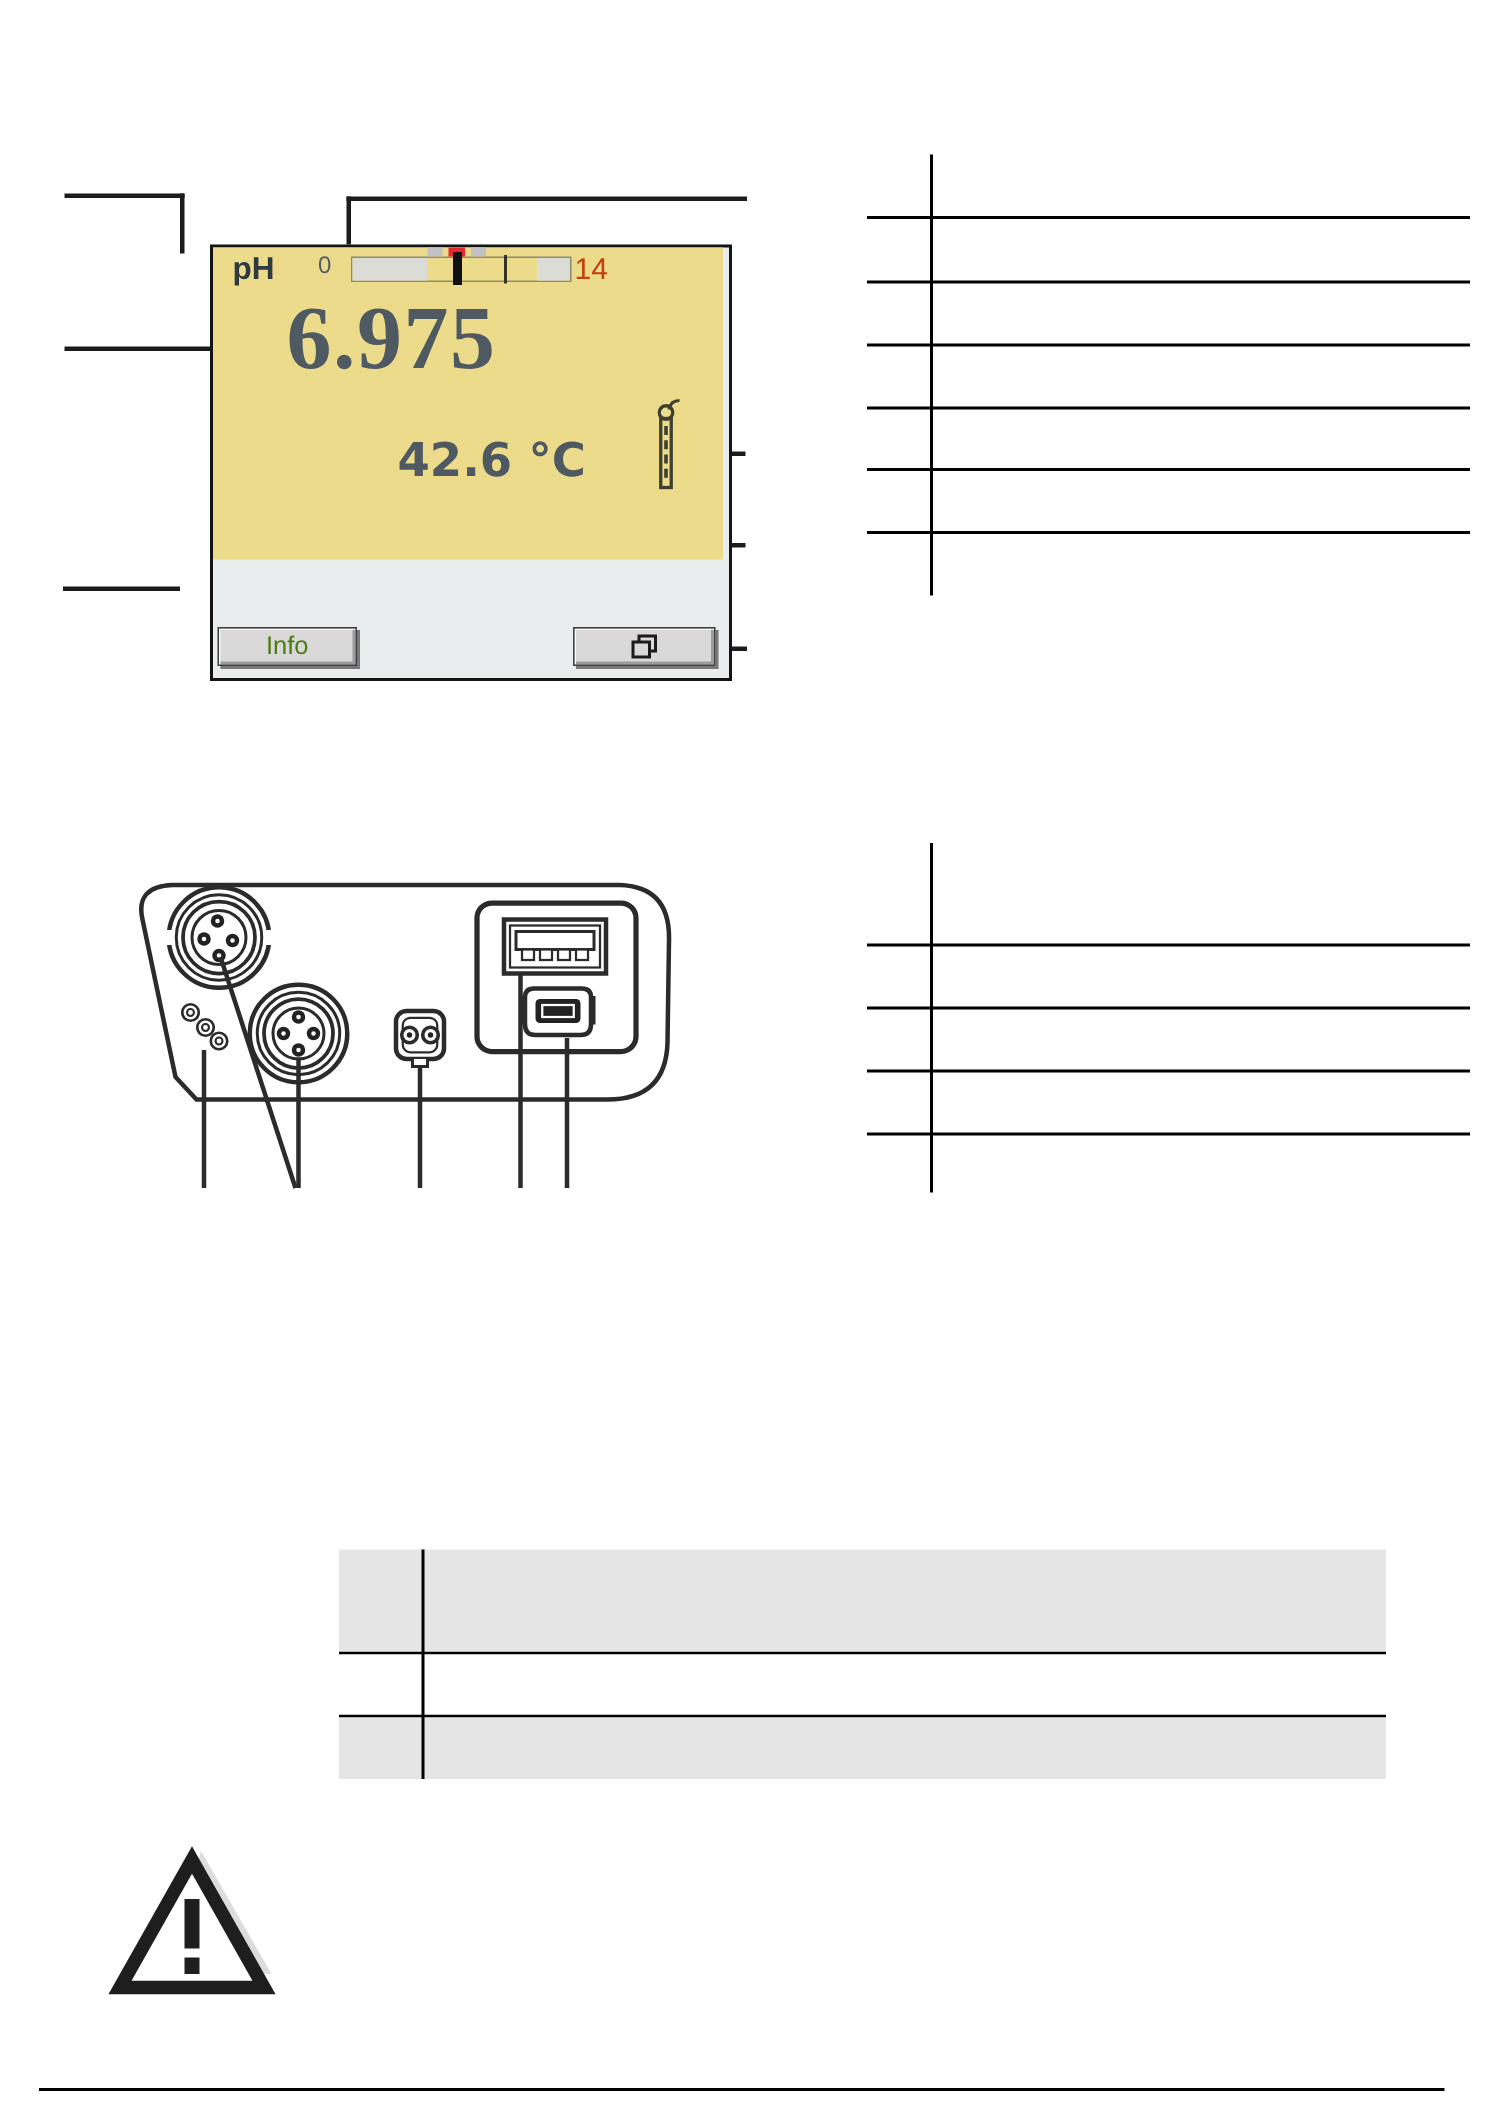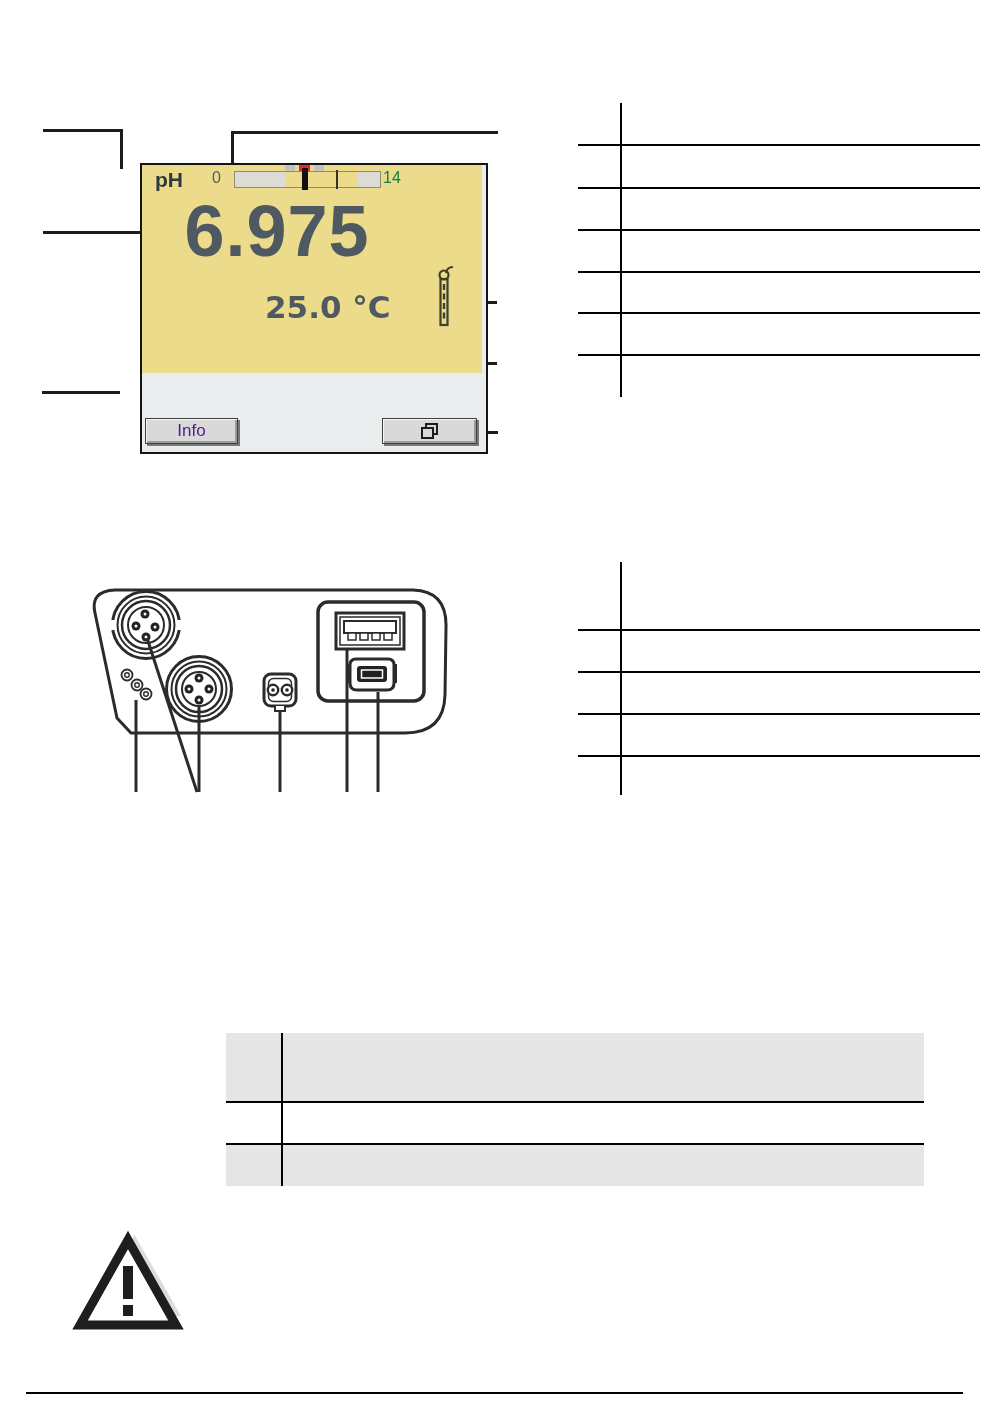--- a/index.html
+++ b/index.html
@@ -7,41 +7,41 @@
         font-family:"Liberation Sans", sans-serif;}
   .line{position:absolute;background:#1c1c1c;}
   .rule{position:absolute;background:#000;}
 
   
   .display{position:absolute;left:103px;top:163px;width:344px;height:287px;
            border:2px solid #141414;background:#E9EDEE;box-sizing:content-box;margin-left:37px;}
   .screen{position:absolute;left:0;top:0;width:340px;height:208px;background:#EBDB8A;}
   .mode-label{position:absolute;left:13px;top:3px;font-size:21px;font-weight:bold;color:#2F3A40;}
   .scale-min{position:absolute;left:70px;top:4px;font-size:16px;color:#555E66;}
-  .scale-max{position:absolute;left:241px;top:4px;font-size:16px;color:#15803d;}
+  .scale-max{position:absolute;left:241px;top:4px;font-size:20px;color:#c2410c;}
   .scale-bar{position:absolute;left:92px;top:6px;width:145px;height:15px;
              border:1px solid #8E8C6E;background:#EBDB8A;}
   .seg-left{position:absolute;left:0;top:0;width:50px;height:100%;background:#DCDCD6;}
   .seg-right{position:absolute;right:0;top:0;width:22px;height:100%;background:#DCDCD6;}
   .sq{position:absolute;top:0;height:6px;}
   .sq-gray1{left:143px;width:10px;background:#C2C2C2;}
   .sq-red{left:157px;width:11px;background:#E8262C;}
   .sq-gray2{left:172px;width:10px;background:#C2C2C2;}
   .marker{position:absolute;left:160px;top:3px;width:6px;height:22px;background:#101010;}
   .tick{position:absolute;left:194px;top:5px;width:2px;height:19px;background:#33332a;}
-  .reading{position:absolute;left:20px;top:30px;width:230px;text-align:center;
-           font-family:Liberation Sans, sans-serif;font-weight:bold;font-size:72px;
+  .reading{position:absolute;left:4px;top:30px;width:230px;text-align:center;
+           font-family:Liberation Serif, serif;font-weight:bold;font-size:60px;
            line-height:1;color:#4E5962;letter-spacing:1px;}
   .temp{position:absolute;left:123px;top:124px;font-family:"DejaVu Sans", sans-serif;
         font-weight:bold;font-size:31px;color:#4E5962;}
   .electrode{position:absolute;left:291px;top:100px;width:24px;height:64px;}
   .btn{position:absolute;top:253px;height:26px;background:#D9D9D9;border:1px solid #3f3f3f;
        box-shadow:inset 1px 1px 0 #f6f6f6,inset -2px -2px 0 #9c9c9c,2px 2px 0 #787878;
        display:flex;align-items:center;justify-content:center;box-sizing:border-box;}
-  .btn-info{left:3px;width:93px;font-size:17px;color:#4c1d95;}
+  .btn-info{left:3px;width:93px;font-size:17px;color:#4d7c0f;}
   .btn-soft{left:240px;width:95px;}
 
   
   .tbl-h{height:2px;left:578px;width:402px;}
   .tbl-v{width:2px;left:620px;}
 
   
   .spec-table{position:absolute;left:226px;top:1033px;width:698px;height:153px;}
   .spec-row{position:relative;width:100%;}
   .spec-gray{background:#E5E5E5;}
@@ -74,21 +74,21 @@
         <div class="seg-left"></div>
         <div class="seg-right"></div>
       </div>
       <div class="sq sq-gray1"></div>
       <div class="sq sq-red"></div>
       <div class="sq sq-gray2"></div>
       <div class="marker"></div>
       <div class="tick"></div>
       <div class="scale-max">14</div>
       <div class="reading">6.975</div>
-      <div class="temp">25.0 °C</div>
+      <div class="temp">42.6 °C</div>
       <svg class="electrode" viewBox="0 0 24 64">
         <path d="M13 8 Q 14 2 20 2" fill="none" stroke="#3F3F2F" stroke-width="2"></path>
         <circle cx="11" cy="10" r="4.5" fill="none" stroke="#3F3F2F" stroke-width="2.2"></circle>
         <rect x="7.5" y="14" width="7" height="46" fill="none" stroke="#3F3F2F" stroke-width="2.2"></rect>
         <line x1="11" y1="19" x2="11" y2="56" stroke="#3F3F2F" stroke-width="2.4" stroke-dasharray="6 3.5"></line>
       </svg>
     </div>
     <div class="btn btn-info">
       <span>Info</span>
     </div>

